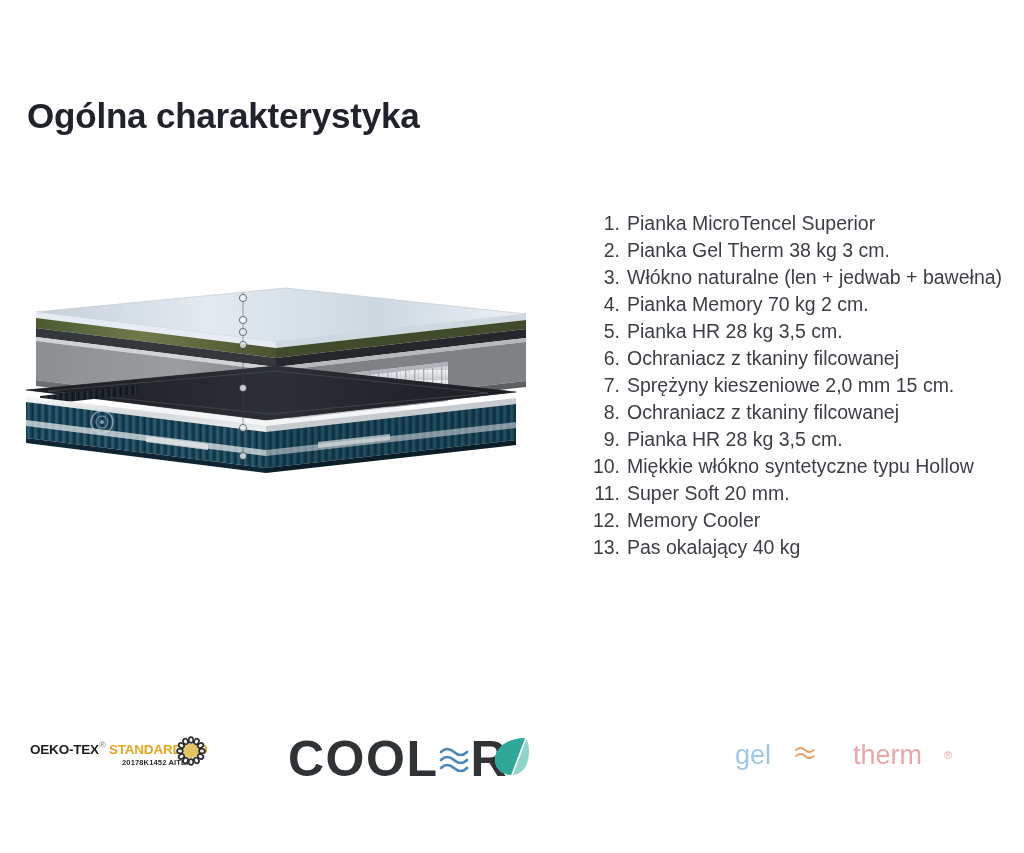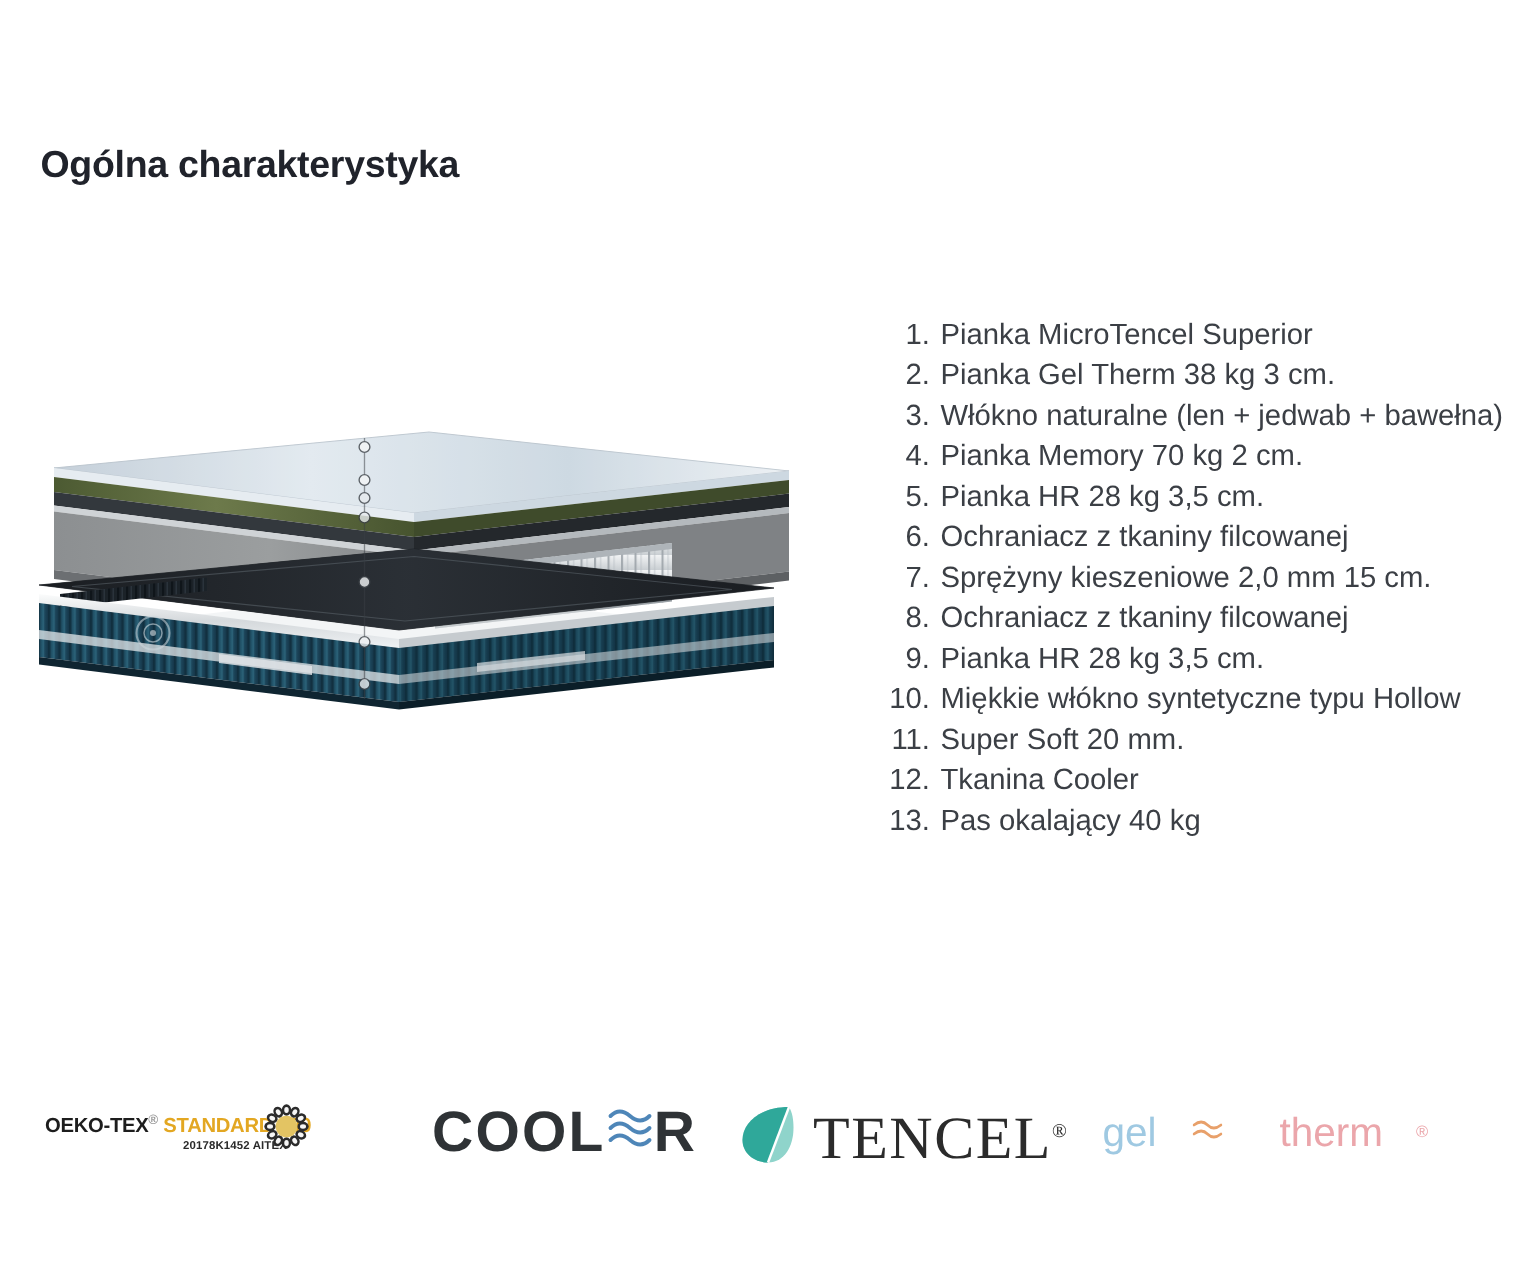--- a/index.html
+++ b/index.html
@@ -20,21 +20,21 @@
     width: 1024px;
     height: 853px;
     background: #ffffff;
   }
 
   
   .title {
     position: absolute;
     left: 27px;
     top: 96px;
-    font-size: 25px;
+    font-size: 35px;
     font-weight: bold;
     letter-spacing: -0.2px;
     color: #20232b;
     white-space: nowrap;
   }
 
   
   .spec-list {
     position: absolute;
     left: 586px;
@@ -120,21 +120,21 @@
     white-space: nowrap;
   }
   .oeko-flower {
     margin-left: -34px;
     margin-top: -2px;
   }
 
   
   .logo-cooler { left: 288px; top: 16px; }
   .cooler-word {
-    font-size: 38px;
+    font-size: 50px;
     font-weight: bold;
     letter-spacing: 1.5px;
     color: #2f3336;
     display: flex;
     align-items: center;
     line-height: 1;
   }
   .cooler-waves {
     display: inline-block;
     margin: 0 1px;
@@ -380,21 +380,21 @@
     <div class="spec-row">
       <span class="spec-num">10.</span>
       <span class="spec-text">Miękkie włókno syntetyczne typu Hollow</span>
     </div>
     <div class="spec-row">
       <span class="spec-num">11.</span>
       <span class="spec-text">Super Soft 20 mm.</span>
     </div>
     <div class="spec-row">
       <span class="spec-num">12.</span>
-      <span class="spec-text">Tkanina Cooler</span>
+      <span class="spec-text">Memory Cooler</span>
     </div>
     <div class="spec-row">
       <span class="spec-num">13.</span>
       <span class="spec-text">Pas okalający 40 kg</span>
     </div>
 
   </div>
 
   <div class="logo-strip">
 
@@ -482,21 +482,20 @@
     </div>
 
     <div class="logo logo-tencel">
       <span>
         <svg width="40" height="44" viewBox="0 0 40 44" xmlns="http://www.w3.org/2000/svg">
           <path d="M34 4 C 14 4, 3 15, 3 26 C 3 35, 11 41, 20 41 C 31 41, 37 30, 37 18 C 37 12, 36 7, 34 4 Z" fill="#8fd4cb"></path>
           <path d="M34 4 C 14 4, 3 15, 3 26 C 3 35, 11 41, 20 41 L 34 4 Z" fill="#2fa89a"></path>
           <path d="M34 4 L 20 41" stroke="#ffffff" stroke-width="1.6" fill="none"></path>
         </svg>
       </span>
-      <span class="tencel-word"><span>TENCEL</span><span class="tencel-reg">®</span></span>
     </div>
 
     <div class="logo logo-geltherm">
       <div class="gt-word">
         <span class="gt-gel">gel</span>
         <span class="gt-waves">
           <svg width="20" height="22" viewBox="0 0 20 22" xmlns="http://www.w3.org/2000/svg">
             <g fill="none" stroke="#e8a06a" stroke-width="1.8" stroke-linecap="round">
               <path d="M1 8 Q 6 4, 10 8 T 19 8"></path>
               <path d="M1 14 Q 6 10, 10 14 T 19 14"></path>

